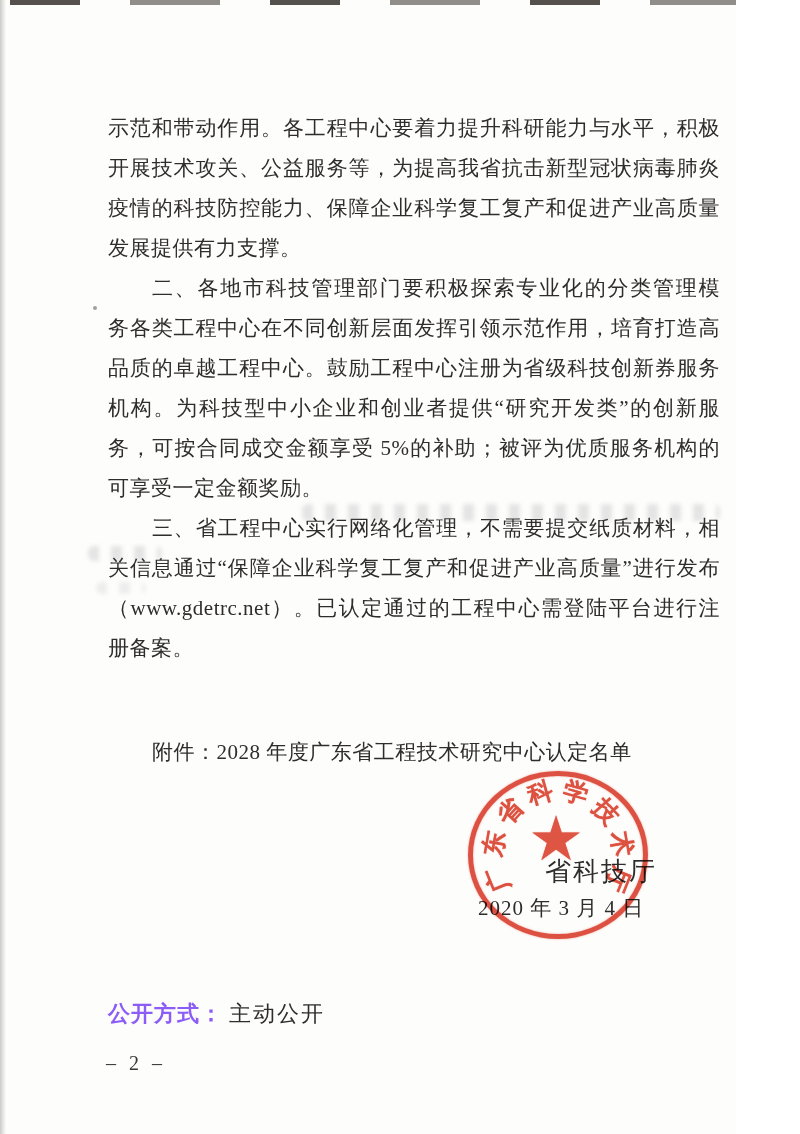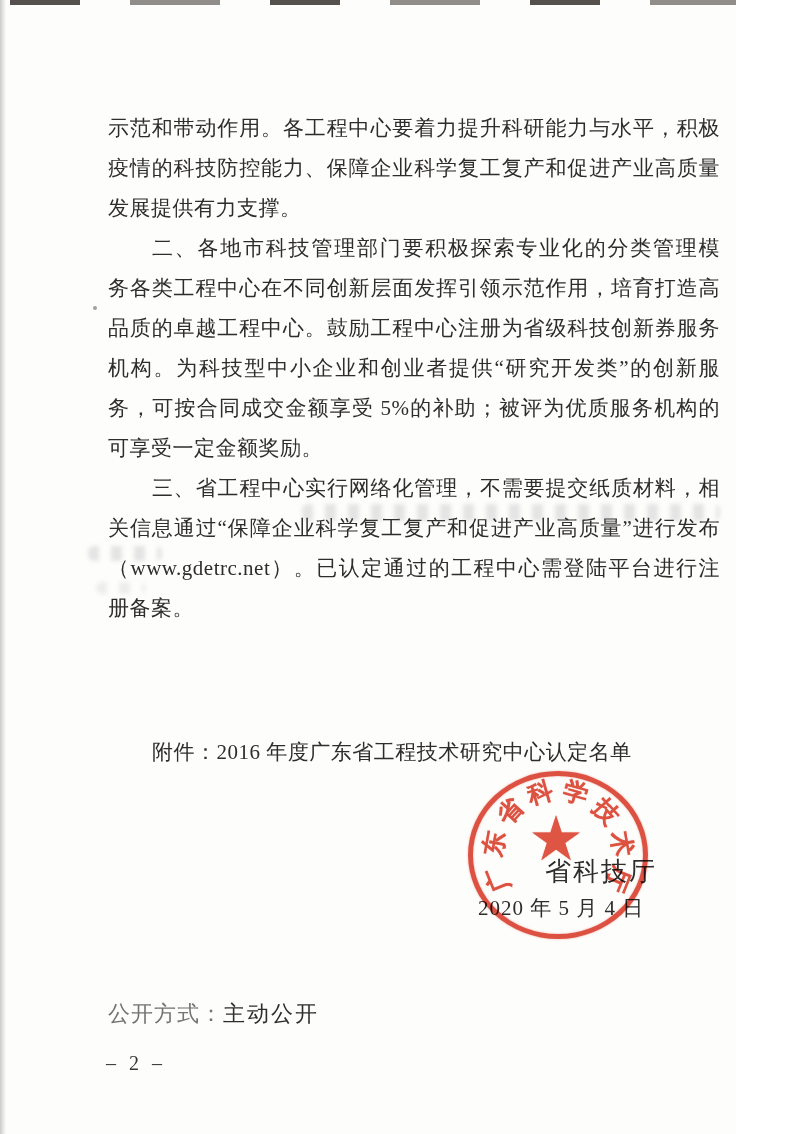--- a/index.html
+++ b/index.html
@@ -62,22 +62,22 @@
   .seal-arc { position:absolute; left:50%; top:50%; width:0; height:0; }
   .seal-char {
     position:absolute; left:0; top:0; color:#dc4331;
     font-size:25px; font-weight:600; line-height:1; white-space:pre;
     text-shadow:0 0 1px rgba(220,67,49,.7);
   }
   
   .openness {
     position:absolute; left:108px; top:996px; font-size:22px; line-height:36px;
   }
-  .openness .lbl { font-weight:normal; letter-spacing:1px; color:#737373; }
-  .openness .val { letter-spacing:2px; }
+  .openness .lbl { font-weight:bold; letter-spacing:1px; color:#8b5cf6; }
+  .openness .val { letter-spacing:2px; margin-left:6px; }
   .page-num {
     position:absolute; left:106px; top:1052px; font-size:20px;
     letter-spacing:4px; color:#35342f;
   }
   
   .smudge {
     position:absolute; border-radius:6px; filter:blur(2.2px); opacity:.55;
     background:repeating-linear-gradient(90deg,
       rgba(125,124,135,.35) 0 11px, rgba(125,124,135,0) 11px 23px);
   }
@@ -92,43 +92,44 @@
 </head>
 <body>
 
 <div class="page">
 
   <div class="scan-edge-top"></div>
   <div class="scan-edge-left"></div>
 
   <div class="body-text">
       <div class="line">示范和带动作用。各工程中心要着力提升科研能力与水平，积极</div>
+      <div class="line">开展技术攻关、公益服务等，为提高我省抗击新型冠状病毒肺炎</div>
       <div class="line">疫情的科技防控能力、保障企业科学复工复产和促进产业高质量</div>
       <div class="line end">发展提供有力支撑。</div>
       <div class="line first">二、各地市科技管理部门要积极探索专业化的分类管理模</div>
       <div class="line">务各类工程中心在不同创新层面发挥引领示范作用，培育打造高</div>
       <div class="line">品质的卓越工程中心。鼓励工程中心注册为省级科技创新券服务</div>
       <div class="line">机构。为科技型中小企业和创业者提供“研究开发类”的创新服</div>
       <div class="line">务，可按合同成交金额享受 5%的补助；被评为优质服务机构的</div>
       <div class="line end">可享受一定金额奖励。</div>
       <div class="line first">三、省工程中心实行网络化管理，不需要提交纸质材料，相</div>
       <div class="line">关信息通过“保障企业科学复工复产和促进产业高质量”进行发布</div>
       <div class="line">（www.gdetrc.net）。已认定通过的工程中心需登陆平台进行注</div>
       <div class="line end">册备案。</div>
     </div>
 
   <div class="speck"></div>
   <div class="smudge s1"></div>
   <div class="smudge s2"></div>
   <div class="smudge s3"></div>
 
-  <div class="attachment">附件：2016 年度广东省工程技术研究中心认定名单</div>
+  <div class="attachment">附件：2028 年度广东省工程技术研究中心认定名单</div>
 
   <div class="sign-name">省科技厅</div>
-  <div class="sign-date">2020 年 5 月 4 日</div>
+  <div class="sign-date">2020 年 3 月 4 日</div>
 
   <div class="seal">
     <div class="seal-ring"></div>
     <div class="seal-star">★</div>
     <div class="seal-arc">
         <span class="seal-char" style="transform: translate(-50%, -50%) rotate(-112deg) translateY(-65px);">广</span>
         <span class="seal-char" style="transform: translate(-50%, -50%) rotate(-80deg) translateY(-65px);">东</span>
         <span class="seal-char" style="transform: translate(-50%, -50%) rotate(-48deg) translateY(-65px);">省</span>
         <span class="seal-char" style="transform: translate(-50%, -50%) rotate(-16deg) translateY(-65px);">科</span>
         <span class="seal-char" style="transform: translate(-50%, -50%) rotate(16deg) translateY(-65px);">学</span>

